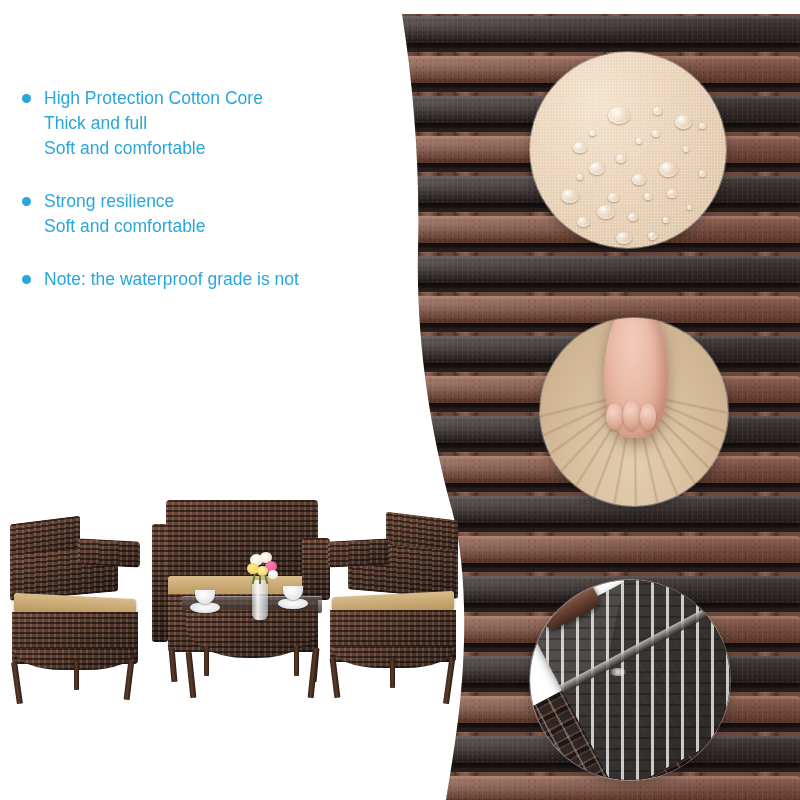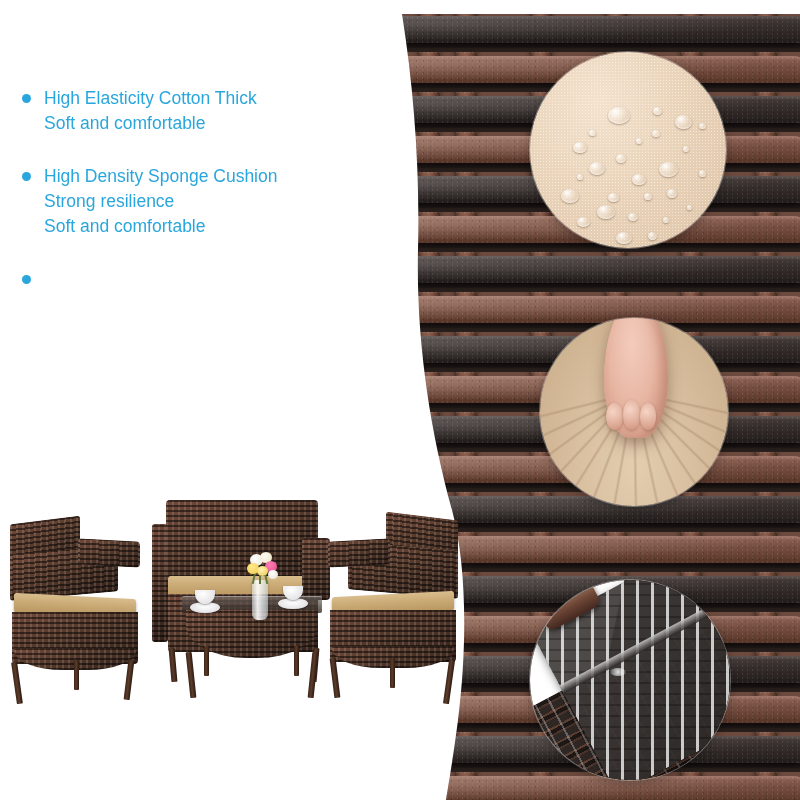--- a/index.html
+++ b/index.html
@@ -441,31 +441,32 @@
                C 466,562 468,640 458,720
                C 452,766 448,786 446,800
                L0,800 Z" fill="#ffffff"></path>
     </svg>
   </div>
 
 
   <div class="bullet-list" id="bullet-list">
       <div class="bullet-block">
         <span class="bullet-dot"></span>
-        <div class="bullet-line">High Elasticity Cotton Thick</div>
+        <div class="bullet-line">High Protection Cotton Core</div>
+        <div class="bullet-line">Thick and full</div>
         <div class="bullet-line">Soft and comfortable</div>
       </div>
       <div class="bullet-block">
         <span class="bullet-dot"></span>
-        <div class="bullet-line">High Density Sponge Cushion</div>
         <div class="bullet-line">Strong resilience</div>
         <div class="bullet-line">Soft and comfortable</div>
       </div>
       <div class="bullet-block">
         <span class="bullet-dot"></span>
+        <div class="bullet-line">Note: the waterproof grade is not</div>
       </div>
     </div>
 
   <div id="furniture">
 
     <div class="piece" style="left:0px;top:20px;width:140px;height:195px;">
       <div class="piece rtex" style="left:6px;top:10px;width:70px;height:52px;border-radius:3px;transform:skewY(-7deg);"></div>
       <div class="piece rtex" style="left:6px;top:40px;width:108px;height:46px;border-radius:3px;transform:skewY(-5deg);"></div>
       <div class="piece rtex" style="left:74px;top:30px;width:62px;height:26px;border-radius:4px;transform:skewY(3deg);"></div>
       <div class="cush" style="position:absolute;left:10px;top:86px;width:122px;height:20px;transform:skewY(3deg);"></div>

